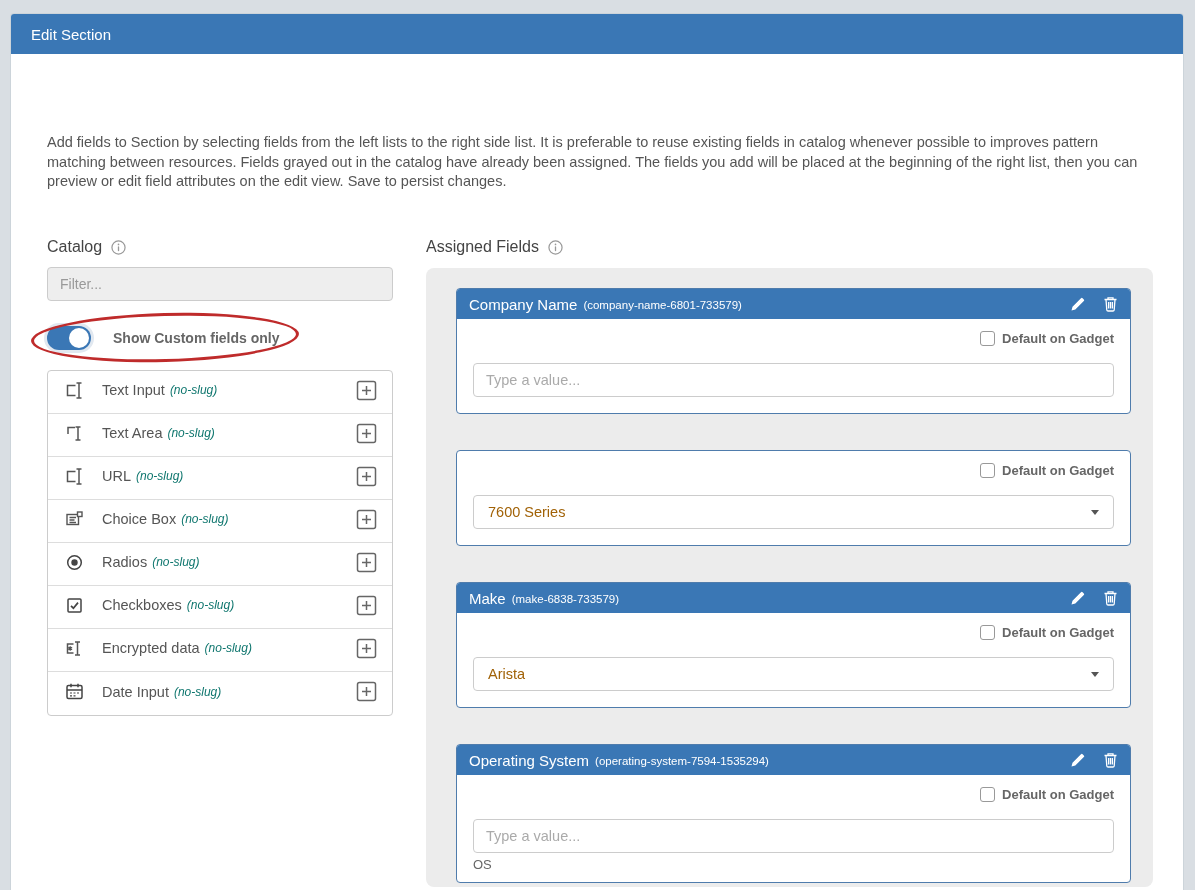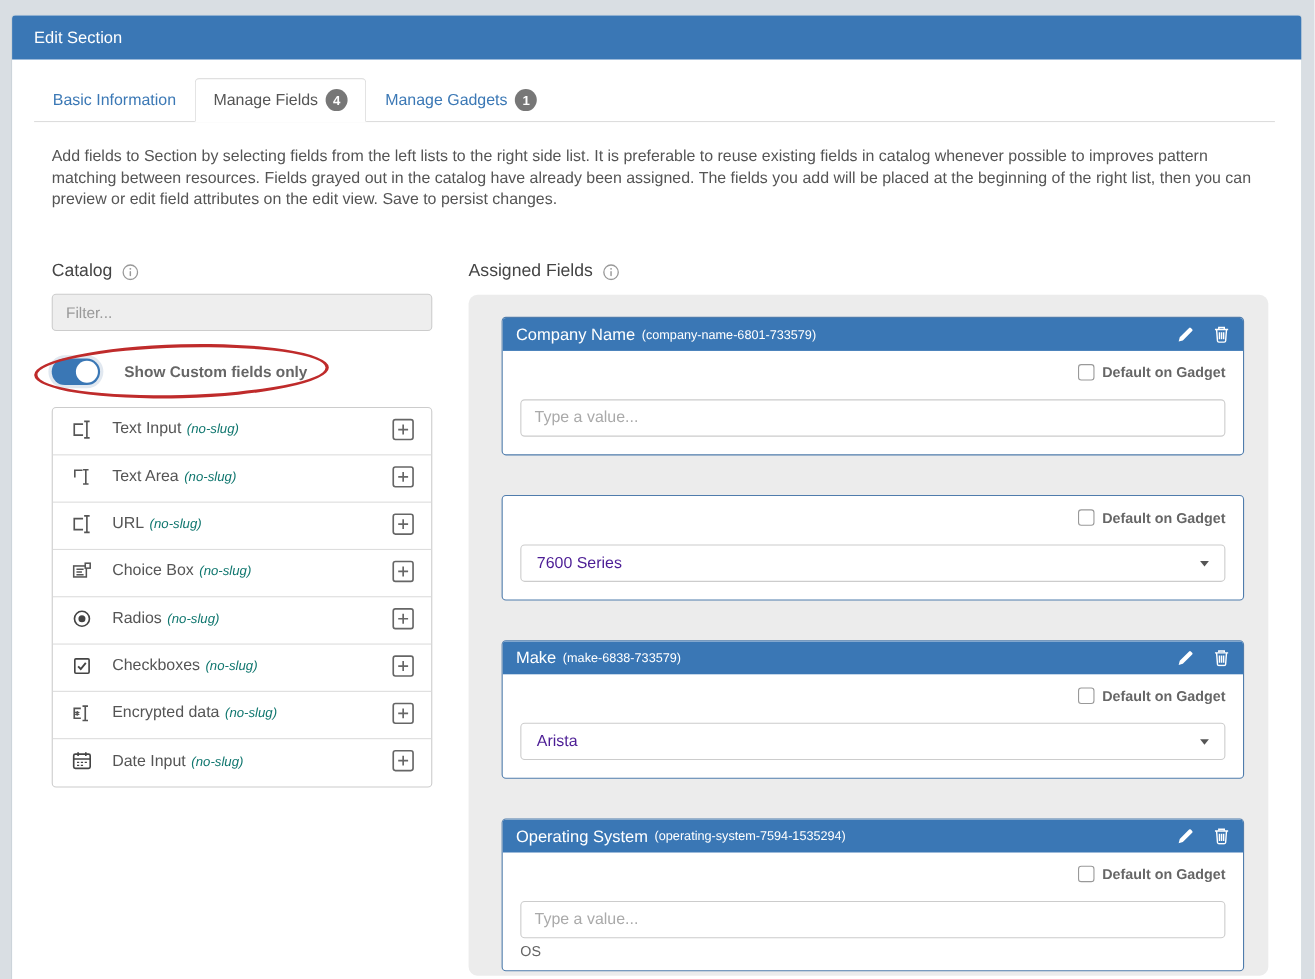--- a/index.html
+++ b/index.html
@@ -95,47 +95,34 @@
   .cb-label { font-size:13px; font-weight:bold; color:#666; }
   .val-input {
     width:100%; height:34px; border:1px solid #ccc; border-radius:4px;
     padding:0 12px; font-size:14.5px; color:#555; background:#fff;
     font-family:"Liberation Sans", sans-serif;
   }
   .val-input::placeholder { color:#aaa; }
   .select {
     height:34px; border:1px solid #ccc; border-radius:4px; background:#fff;
     display:flex; align-items:center; justify-content:space-between;
-    padding:0 14px; font-size:14.5px; color:#4c1d95; cursor:pointer;
+    padding:0 14px; font-size:14.5px; color:#a16207; cursor:pointer;
   }
   .caret { width:0; height:0; border-left:4px solid transparent; border-right:4px solid transparent; border-top:5px solid #555; }
   .helper { margin-top:4px; font-size:13px; color:#666; }
 </style>
 </head>
 <body>
 
 <div class="panel">
 
   <div class="titlebar">
     <span>Edit Section</span>
   </div>
 
-  <div class="tabs">
-    <div class="tab">
-      <span>Basic Information</span>
-    </div>
-    <div class="tab active">
-      <span>Manage Fields</span>
-      <span class="badge">4</span>
-    </div>
-    <div class="tab">
-      <span>Manage Gadgets</span>
-      <span class="badge">1</span>
-    </div>
-  </div>
 
   <div class="desc">Add fields to Section by selecting fields from the left lists to the right side list. It is preferable to reuse existing fields in catalog whenever possible to improves pattern matching between resources. Fields grayed out in the catalog have already been assigned. The fields you add will be placed at the beginning of the right list, then you can preview or edit field attributes on the edit view. Save to persist changes.</div>
 
   <div class="catalog-col">
     <div class="col-title">
       <span>Catalog</span>
       <span style="display:flex;">
         <svg width="15" height="15" viewBox="0 0 16 16">
             <circle cx="8" cy="8" r="7" fill="none" stroke="#999" stroke-width="1.3"></circle>
             <circle cx="8" cy="4.7" r="0.9" fill="#999"></circle>

